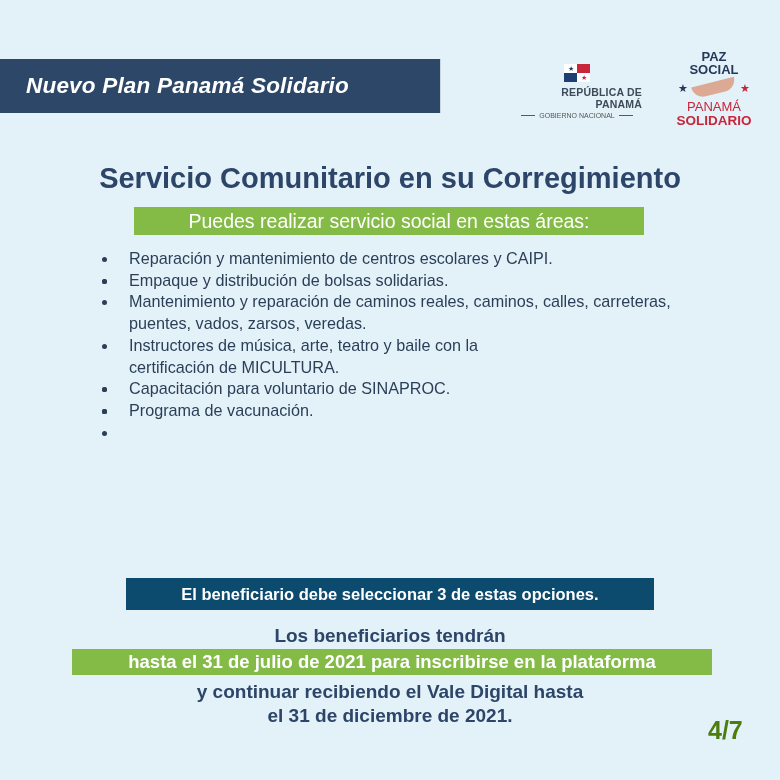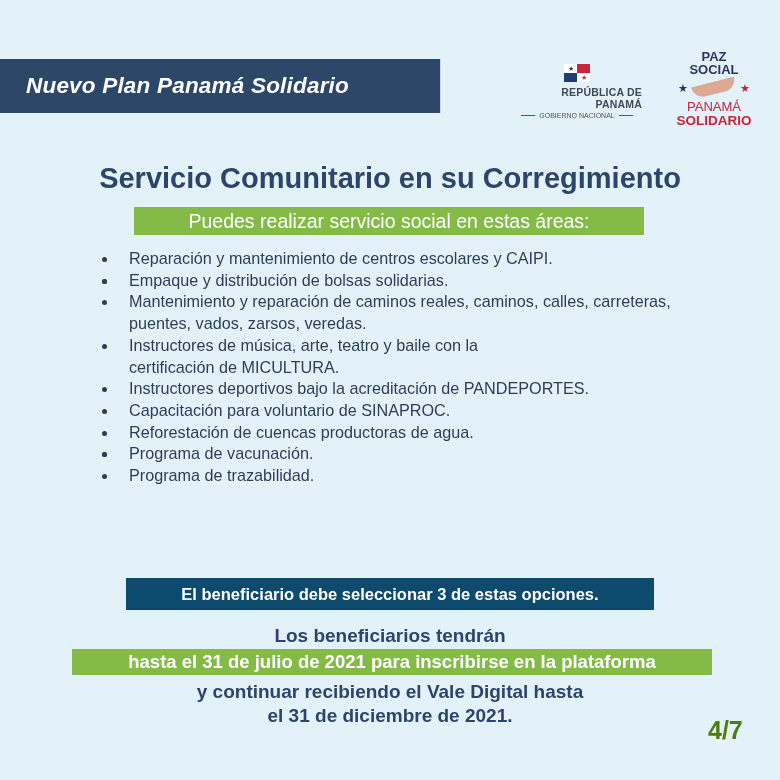--- a/index.html
+++ b/index.html
@@ -126,26 +126,26 @@
 
 <div class="main-title">Servicio Comunitario en su Corregimiento</div>
 <div class="green-sub">Puedes realizar servicio social en estas áreas:</div>
 
 <ul class="areas">
   <li><span class="dot"></span><span>Reparación y mantenimiento de centros escolares y CAIPI.</span></li>
   <li><span class="dot"></span></li>
   <li><span class="dot"></span><span>Empaque y distribución de bolsas solidarias.</span></li>
   <li><span class="dot"></span><span>Mantenimiento y reparación de caminos reales, caminos, calles, carreteras, puentes, vados, zarsos, veredas.</span></li>
   <li style="padding-right:160px"><span class="dot"></span><span>Instructores de música, arte, teatro y baile con la certificación de MICULTURA.</span></li>
-  <li><span class="dot"></span><span>Instructores deportivos bajo la acreditación de PANDEPORTES.</span></li>
+  <li><span class="dot"></span></li>
   <li><span class="dot"></span><span>Capacitación para voluntario de SINAPROC.</span></li>
-  <li><span class="dot"></span><span>Reforestación de cuencas productoras de agua.</span></li>
+  <li><span class="dot"></span></li>
   <li><span class="dot"></span></li>
   <li><span class="dot"></span><span>Programa de vacunación.</span></li>
-  <li><span class="dot"></span><span>Programa de trazabilidad.</span></li>
+  <li><span class="dot"></span></li>
 </ul>
 
 <div class="select-note">El beneficiario debe seleccionar 3 de estas opciones.</div>
 
 <div class="bottom-text bt1">Los beneficiarios tendrán</div>
 <div class="green-deadline">hasta el 31 de julio de 2021 para inscribirse en la plataforma</div>
 <div class="bottom-text bt3">y continuar recibiendo el Vale Digital hasta</div>
 <div class="bottom-text bt4">el 31 de diciembre de 2021.</div>
 
 <div class="page-num">4/7</div>

